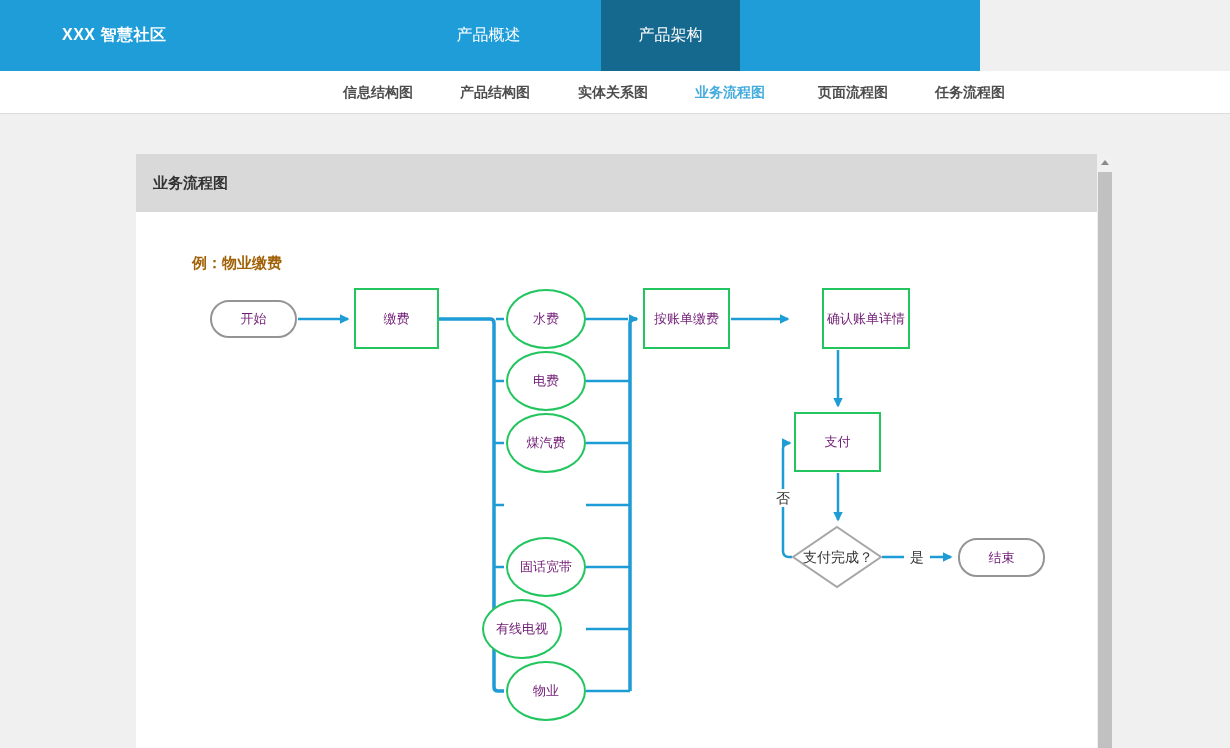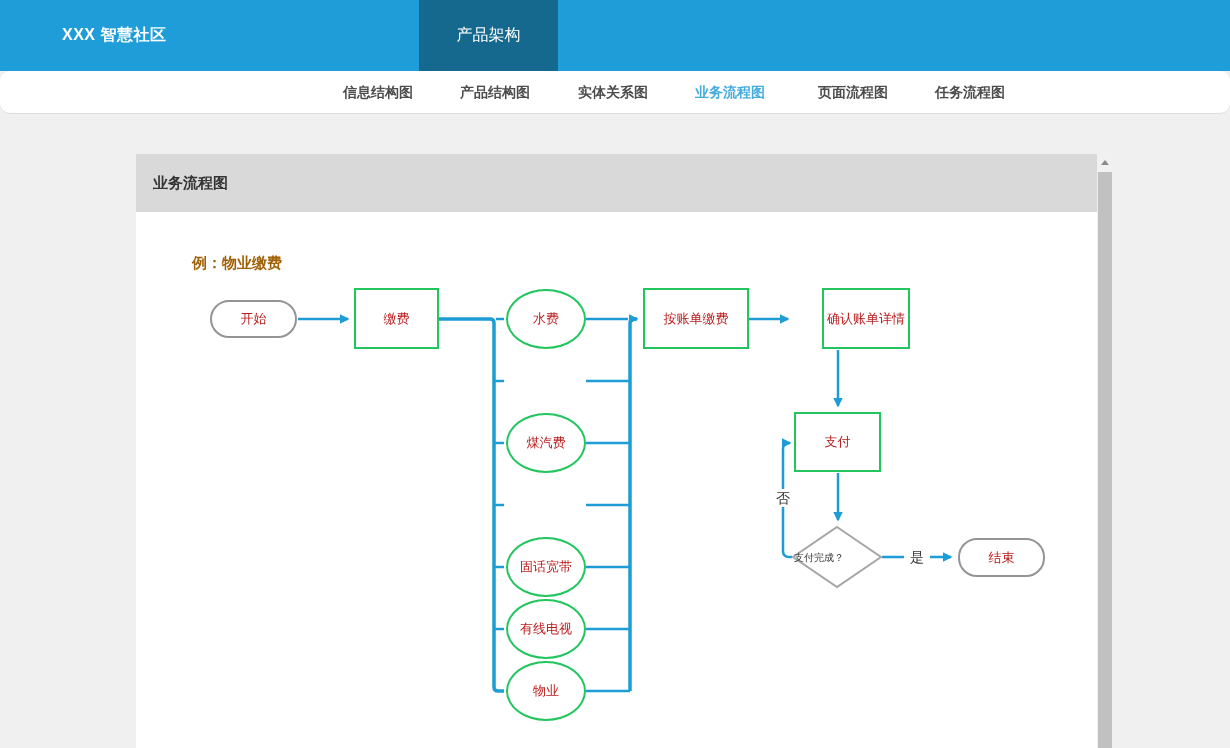--- a/index.html
+++ b/index.html
@@ -1,52 +1,52 @@
 <!DOCTYPE html>
 <html><head>
 <meta charset="utf-8">
 <style>
   * { margin:0; padding:0; box-sizing:border-box; }
   html,body { width:1230px; height:748px; overflow:hidden; }
   body { font-family:"Liberation Sans","DejaVu Sans",sans-serif; background:#F0F0F0; position:relative; }
   #stage { position:absolute; left:0; top:0; width:1230px; height:748px; overflow:hidden; }
 
   
-  .app-header { position:absolute; left:0; top:0; width:1230px; height:71px; background:#1E9DD8; }
+  .app-header { position:absolute; left:0; top:0; width:980px; height:71px; background:#1E9DD8; }
   .brand { position:absolute; left:62px; top:0; height:71px; display:flex; align-items:center;
            color:#FFFFFF; font-size:16px; font-weight:bold; letter-spacing:.5px; }
   .primary-nav { position:absolute; left:419px; top:0; height:71px; display:flex; }
   .primary-tab { width:139px; height:71px; display:flex; align-items:center; justify-content:center;
                  color:#FFFFFF; font-size:16px; cursor:pointer; }
-  .primary-tab.active { background:#15688E; }
+  .primary-tab.active { background:#15688E;margin-left:43px; }
 
   
   .secondary-nav { position:absolute; left:0; top:71px; width:1230px; height:43px; background:#FFFFFF;
-                   border-bottom:1px solid #DCDCDC;border-radius:10px; }
+                   border-bottom:1px solid #DCDCDC; }
   .sec-item { position:absolute; top:0; height:43px; display:flex; align-items:center;
               color:#4D4D4D; font-size:14px; font-weight:bold; cursor:pointer; }
   .sec-item.active { color:#45ACDE; }
 
   
   .panel { position:absolute; left:136px; top:154px; width:961px; height:594px; background:#FFFFFF; }
   .panel-header { position:absolute; left:0; top:0; width:961px; height:58px; background:#D9D9D9;
                   display:flex; align-items:center; }
   .panel-title { margin-left:17px; font-size:15px; font-weight:bold; color:#333333; }
 
   .diagram-caption { position:absolute; left:192px; top:254px; font-size:15px; font-weight:bold; color:#a16207; }
 
   
   #flow-svg { position:absolute; left:0; top:0; width:1230px; height:748px; }
   .node { position:absolute; background:#FFFFFF; display:flex; align-items:center; justify-content:center;
-          font-size:13px; color:#b91c1c; text-align:center; }
+          font-size:13px; color:#701a75; text-align:center; }
   .node.rect    { border:2px solid #22c55e; }
   .node.stadium { border:2px solid #949494; border-radius:19px; }
   .node.ellipse { border:2px solid #22c55e; border-radius:50%; }
   .diamond-label { position:absolute; left:794px; top:549px; width:88px; height:17px; line-height:17px;
-                   text-align:left; font-size:10px; color:#333333; }
+                   text-align:center; font-size:14px; color:#333333; }
   .edge-label { position:absolute; background:#FFFFFF; font-size:14px; color:#333333;
                 text-align:center; line-height:18px; height:18px; }
   .edge-label.no  { left:772px; top:489px; width:22px; }
   .edge-label.yes { left:904px; top:548px; width:26px; }
 
   
   .scrollbar { position:absolute; left:1098px; top:154px; width:14px; height:594px; background:#F1F1F1; }
   .scroll-up-btn { position:absolute; left:0; top:0; width:14px; height:17px; display:flex;
                    align-items:center; justify-content:center; cursor:pointer; }
   .scroll-up-tri { width:0; height:0; border-left:4px solid transparent; border-right:4px solid transparent;
@@ -54,20 +54,21 @@
   .scroll-thumb { position:absolute; left:0; top:18px; width:14px; height:576px; background:#C1C1C1; cursor:pointer; }
 </style>
 </head>
 <body>
 
 <div id="stage">
 
   <header class="app-header">
     <div class="brand">XXX 智慧社区</div>
     <nav class="primary-nav">
+      <div class="primary-tab">产品概述</div>
       <div class="primary-tab active">产品架构</div>
     </nav>
   </header>
 
   <nav class="secondary-nav">
     <div class="sec-item" style="left:343px">信息结构图</div>
     <div class="sec-item" style="left:460px">产品结构图</div>
     <div class="sec-item" style="left:578px">实体关系图</div>
     <div class="sec-item active" style="left:695px">业务流程图</div>
     <div class="sec-item" style="left:818px">页面流程图</div>
@@ -123,26 +124,27 @@
 
       <polygon points="837,527 881,557 837,587 793,557" fill="#FFFFFF" stroke="#A6A6A6" stroke-width="2"></polygon>
     </g>
   </svg>
 
   <div class="node stadium" style="left:210px;top:300px;width:87px;height:38px;">开始</div>
 
   <div class="node rect" style="left:354px;top:288px;width:85px;height:61px;">缴费</div>
 
   <div class="node ellipse" style="left:506px;top:289px;width:80px;height:60px;">水费</div>
+  <div class="node ellipse" style="left:506px;top:351px;width:80px;height:60px;">电费</div>
   <div class="node ellipse" style="left:506px;top:413px;width:80px;height:60px;">煤汽费</div>
   <div class="node ellipse" style="left:506px;top:537px;width:80px;height:60px;">固话宽带</div>
-  <div class="node ellipse" style="left:506px;top:599px;width:80px;height:60px;">有线电视</div>
+  <div class="node ellipse" style="left:482px;top:599px;width:80px;height:60px;">有线电视</div>
   <div class="node ellipse" style="left:506px;top:661px;width:80px;height:60px;">物业</div>
 
-  <div class="node rect" style="left:643px;top:288px;width:106px;height:61px;">按账单缴费</div>
+  <div class="node rect" style="left:643px;top:288px;width:87px;height:61px;">按账单缴费</div>
   <div class="node rect" style="left:794px;top:288px;width:88px;height:61px;margin-left:28px;">确认账单详情</div>
   <div class="node rect" style="left:794px;top:412px;width:87px;height:60px;">支付</div>
 
   <div class="diamond-label">支付完成？</div>
 
   <div class="node stadium" style="left:958px;top:538px;width:87px;height:39px;">结束</div>
 
   <div class="edge-label no">否</div>
   <div class="edge-label yes">是</div>
 

